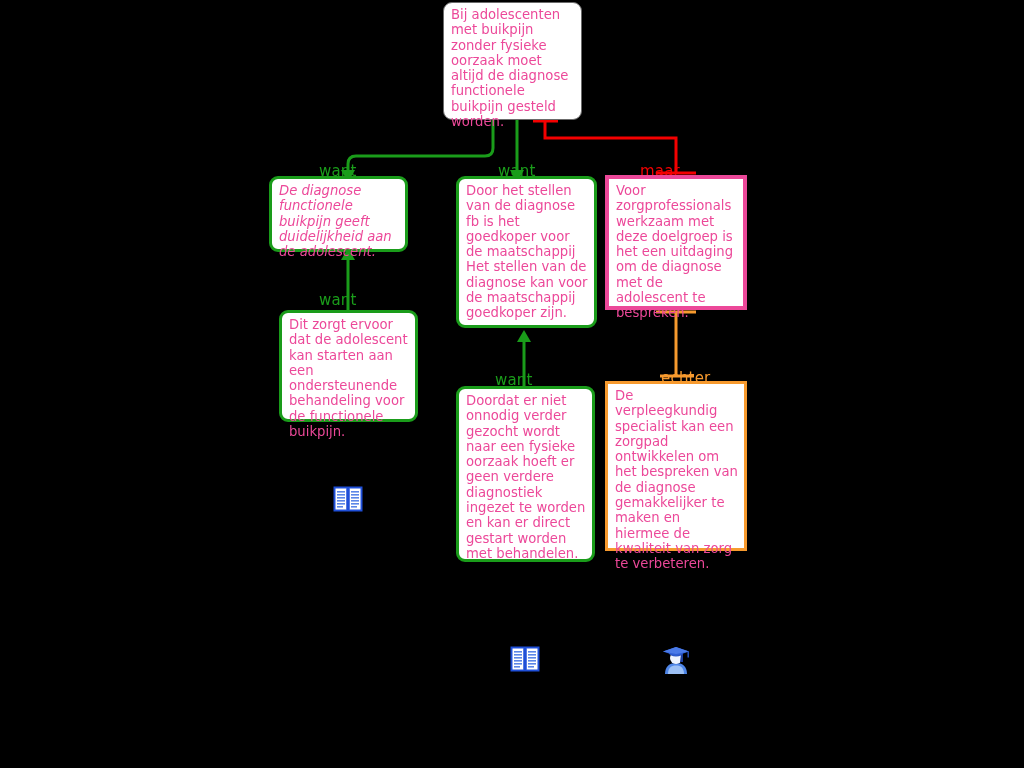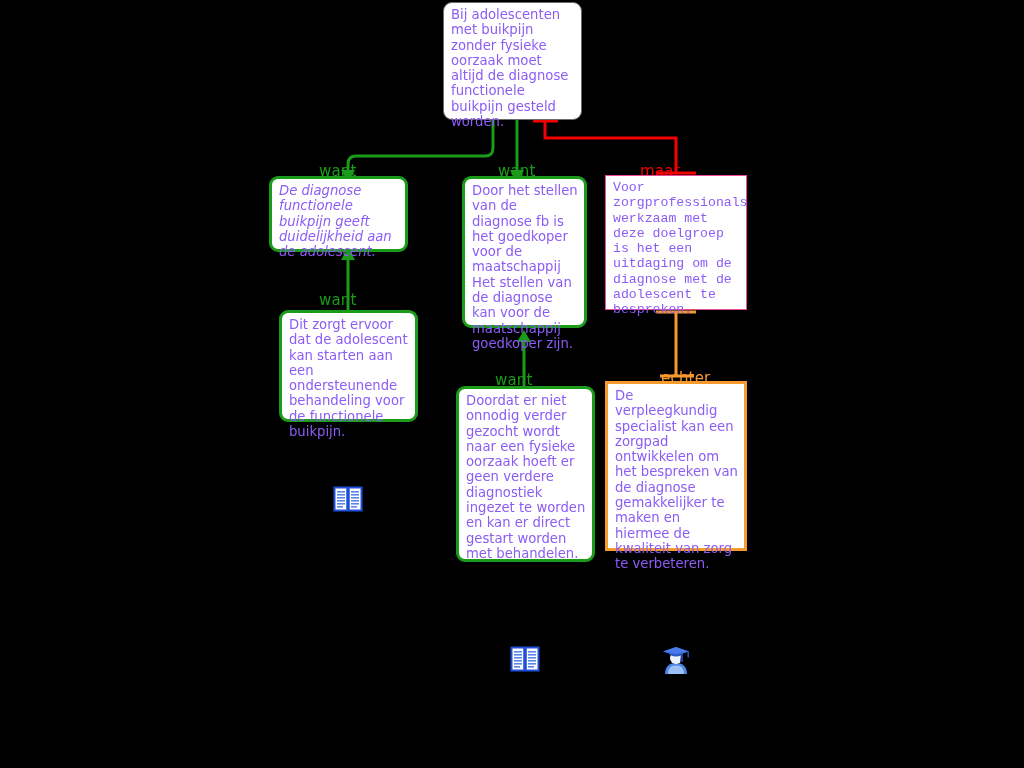--- a/index.html
+++ b/index.html
@@ -14,39 +14,38 @@
     background: #000000;
     overflow: hidden;
     font-family: "DejaVu Sans", sans-serif;
   }
 
   
   .node {
     position: absolute;
     box-sizing: border-box;
     background: #ffffff;
-    color: #8b5cf6;
+    color: #ec4899;
     font-size: 13.2px;
     line-height: 15.3px;
     padding: 4px 6px 16px 7px;
     white-space: pre-line;
     z-index: 5;
   }
   .node.root {
     border: 1px solid #6b6b6b;
     border-radius: 9px;
   }
   .node.green {
     border: 3px solid #1a9c1a;
     border-radius: 9px;
   }
   .node.red {
-    border: 1px solid #ec4899;
+    border: 4px solid #ec4899;
     border-radius: 0px;
-    font-family: Liberation Mono, monospace;
   }
   .node.orange {
     border: 3px solid #f79a2e;
     border-radius: 0px;
   }
 
   
   .conn {
     position: absolute;
     z-index: 2;
@@ -125,21 +124,21 @@
     </svg>
   </div>
   <div class="conn-label lbl-orange" style="left:633px; top:369px;margin-left:28px;">echter</div>
 
   <div class="node root" style="left:443px; top:2px; width:139px; height:118px;">Bij adolescenten met buikpijn zonder fysieke oorzaak moet altijd de diagnose functionele buikpijn gesteld worden.</div>
 
   <div class="node green" style="left:269px; top:176px; width:139px; height:76px;font-style:italic;">De diagnose functionele buikpijn geeft duidelijkheid aan de adolescent.</div>
 
   <div class="node green" style="left:279px; top:310px; width:139px; height:112px;">Dit zorgt ervoor dat de adolescent kan starten aan een ondersteunende behandeling voor de functionele buikpijn.</div>
 
-  <div class="node green" style="left:456px; top:176px; width:125px; height:152px;margin-left:6px;">Door het stellen van de diagnose fb is het goedkoper voor de maatschappij Het stellen van de diagnose kan voor de maatschappij goedkoper zijn.</div>
+  <div class="node green" style="left:456px; top:176px; width:141px; height:152px;">Door het stellen van de diagnose fb is het goedkoper voor de maatschappij Het stellen van de diagnose kan voor de maatschappij goedkoper zijn.</div>
 
   <div class="node green" style="left:456px; top:386px; width:139px; height:176px;">Doordat er niet onnodig verder gezocht wordt naar een fysieke oorzaak hoeft er geen verdere diagnostiek ingezet te worden en kan er direct gestart worden met behandelen.</div>
 
   <div class="node red" style="left:605px; top:175px; width:142px; height:135px;">Voor zorgprofessionals werkzaam met deze doelgroep is het een uitdaging om de diagnose met de adolescent te bespreken.</div>
 
   <div class="node orange" style="left:605px; top:381px; width:142px; height:170px;">De verpleegkundig specialist kan een zorgpad ontwikkelen om het bespreken van de diagnose gemakkelijker te maken en hiermee de kwaliteit van zorg te verbeteren.</div>
 
   <div class="icon" style="left:333px; top:486px;">
     <svg width="30" height="26" viewBox="0 0 30 26">
       <rect x="0.5" y="0.5" width="29" height="25" fill="#1f4fd8"></rect>

